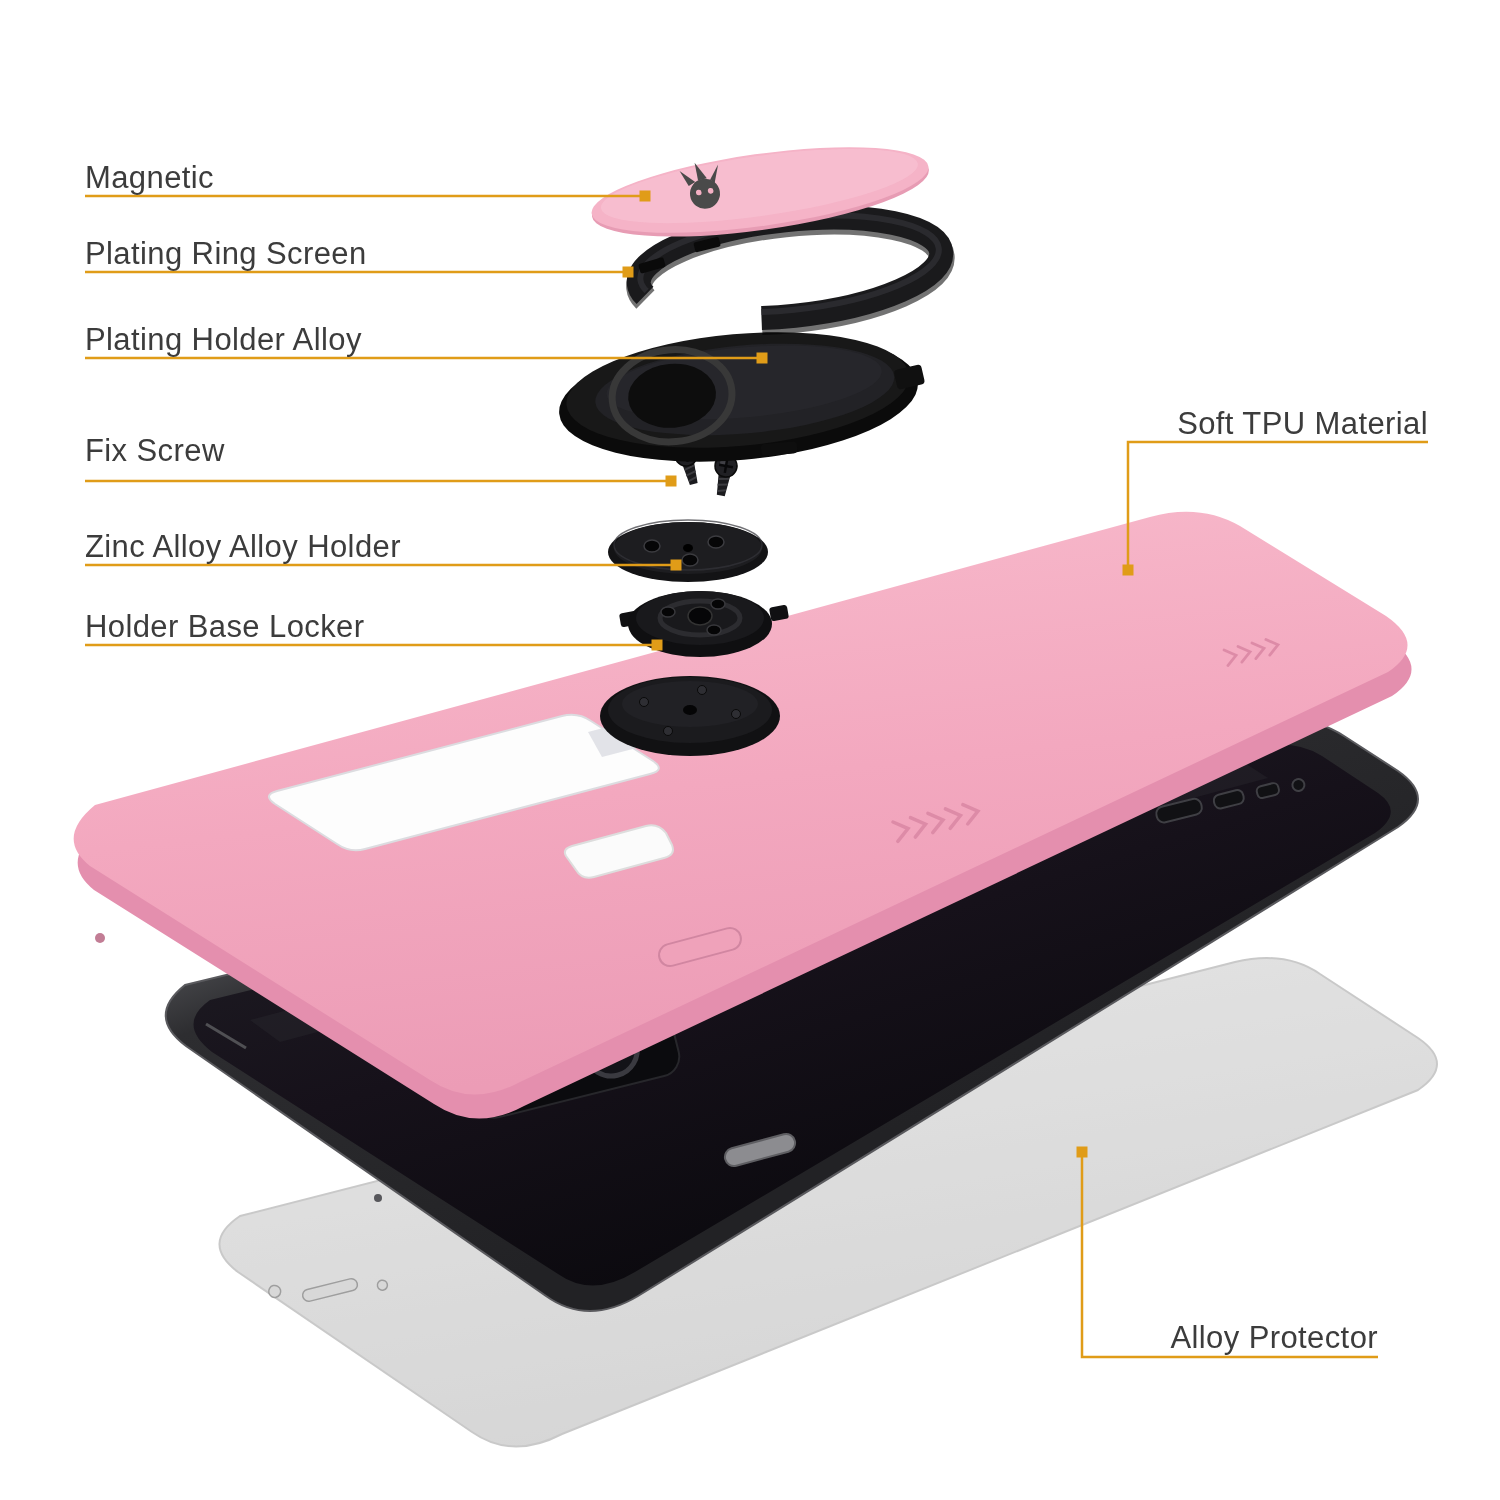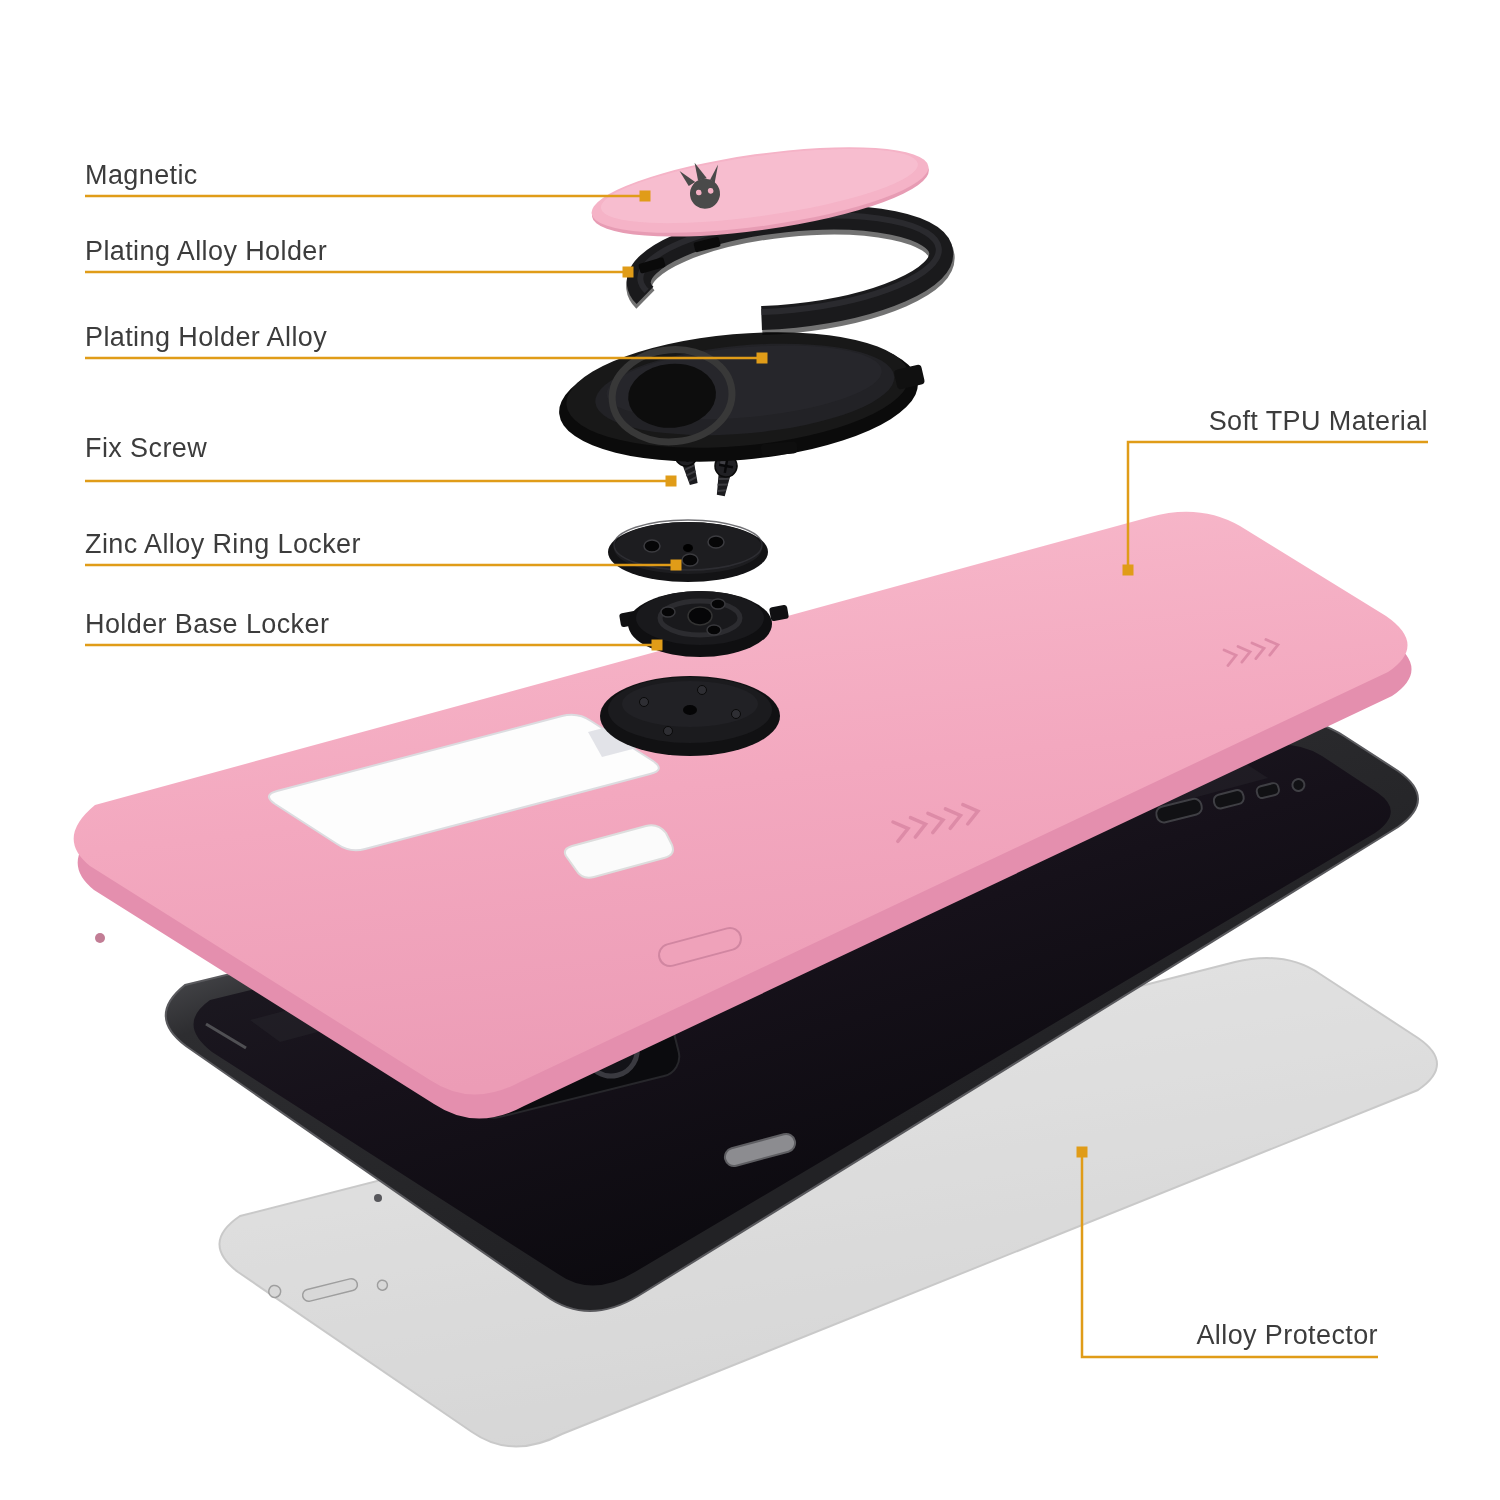--- a/index.html
+++ b/index.html
@@ -6,21 +6,21 @@
   .stage{
     position:relative;
     width:1500px;height:1500px;
     background:#ffffff;
     overflow:hidden;
     font-family:"Liberation Sans", sans-serif;
   }
   .illustration{position:absolute;left:0;top:0;}
   .label{
     position:absolute;
-    font-size:27px;
+    font-size:31px;
     line-height:1.15;
     color:#3c3c3c;
     letter-spacing:.4px;
     white-space:nowrap;
   }
   .label.right{text-align:right;}
 </style>
 </head>
 <body>
 
@@ -234,20 +234,20 @@
         <rect x="1122.5" y="564.5" width="11" height="11" stroke="none"></rect>
       </g>
       <g>
         <polyline points="1378,1357 1082,1357 1082,1152" fill="none"></polyline>
         <rect x="1076.5" y="1146.5" width="11" height="11" stroke="none"></rect>
       </g>
     </g>
   </svg>
 
   <div class="label" style="left:85px;top:160px;">Magnetic</div>
-  <div class="label" style="left:85px;top:236px;">Plating Alloy Holder</div>
+  <div class="label" style="left:85px;top:236px;">Plating Ring Screen</div>
   <div class="label" style="left:85px;top:322px;">Plating Holder Alloy</div>
   <div class="label" style="left:85px;top:433px;">Fix Screw</div>
-  <div class="label" style="left:85px;top:529px;">Zinc Alloy Ring Locker</div>
+  <div class="label" style="left:85px;top:529px;">Zinc Alloy Alloy Holder</div>
   <div class="label right" style="left:1128px;top:406px;width:300px;">Soft TPU Material</div>
   <div class="label" style="left:85px;top:609px;">Holder Base Locker</div>
   <div class="label right" style="left:1082px;top:1320px;width:296px;">Alloy Protector</div>
 </div>
 
 </body></html>

